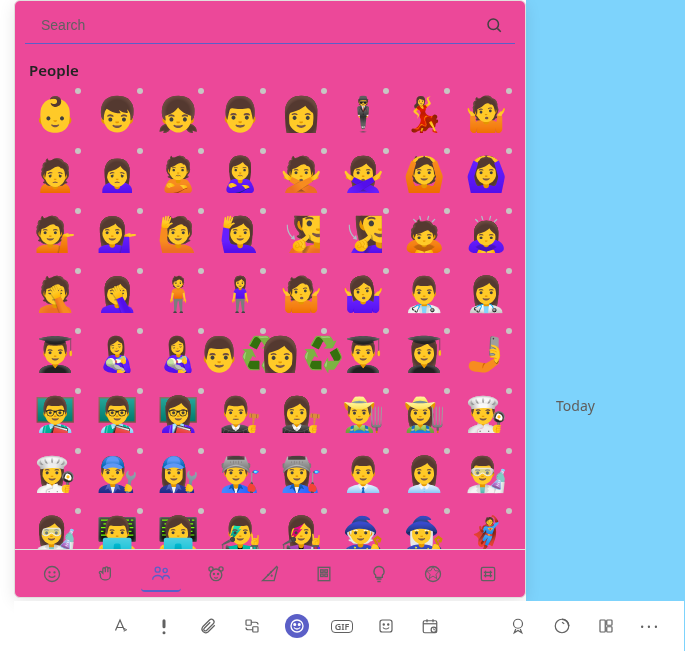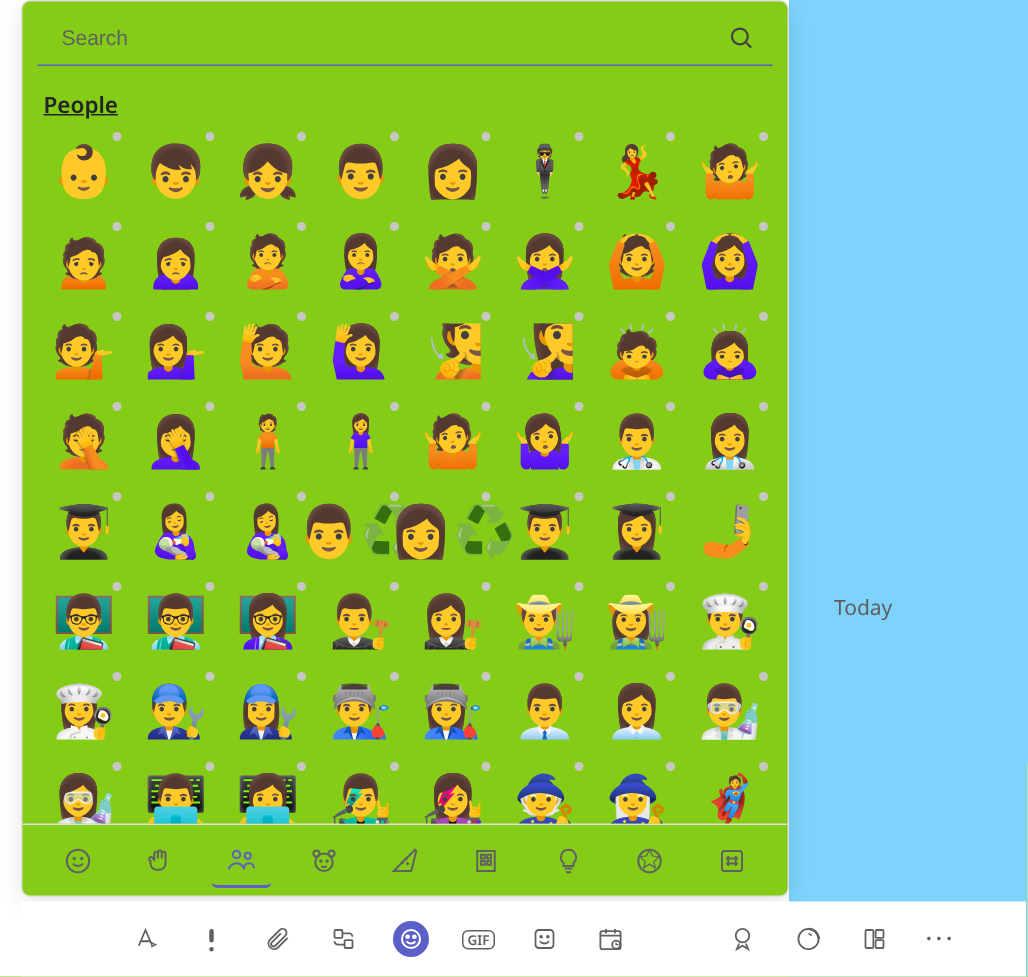--- a/index.html
+++ b/index.html
@@ -23,21 +23,21 @@
     padding-left: 30px;
     font-size: 14px;
     color: #605e5c;
   }
   .emoji-popup {
     position: absolute;
     left: 14px;
     top: 0;
     width: 512px;
     height: 598px;
-    background: #84cc16;
+    background: #ec4899;
     border: 1px solid #e1dfdd;
     border-radius: 6px;
     box-shadow: 0 4px 16px rgba(0,0,0,0.1);
     display: flex;
     flex-direction: column;
   }
   .search-row {
     padding: 8px 12px 2px 12px;
     display: flex;
     align-items: center;
@@ -52,21 +52,20 @@
     padding: 8px 4px;
     background: transparent;
     color: #242424;
   }
   .search-input::placeholder { color: #616161; }
   .search-icon { width: 18px; height: 18px; color: #424242; }
   .section-title {
     font-weight: 600;
     font-size: 15px;
     padding: 16px 14px 6px 14px;
-    text-decoration: underline;
   }
   .emoji-scroll {
     flex: 1;
     overflow: hidden;
     padding: 0 10px 4px 14px;
   }
   .emoji-grid {
     display: grid;
     grid-template-columns: repeat(8, 1fr);
     gap: 6px;
@@ -122,20 +121,21 @@
     position: absolute;
     left: 14px;
     width: 670px;
     bottom: 0;
     height: 50px;
     display: flex;
     align-items: center;
     gap: 22px;
     padding-left: 72px;
     background: #fff;
+    justify-content: center;
   }
   .cb-btn {
     width: 22px;
     height: 22px;
     display: flex;
     align-items: center;
     justify-content: center;
     color: #616161;
     cursor: pointer;
     position: relative;

